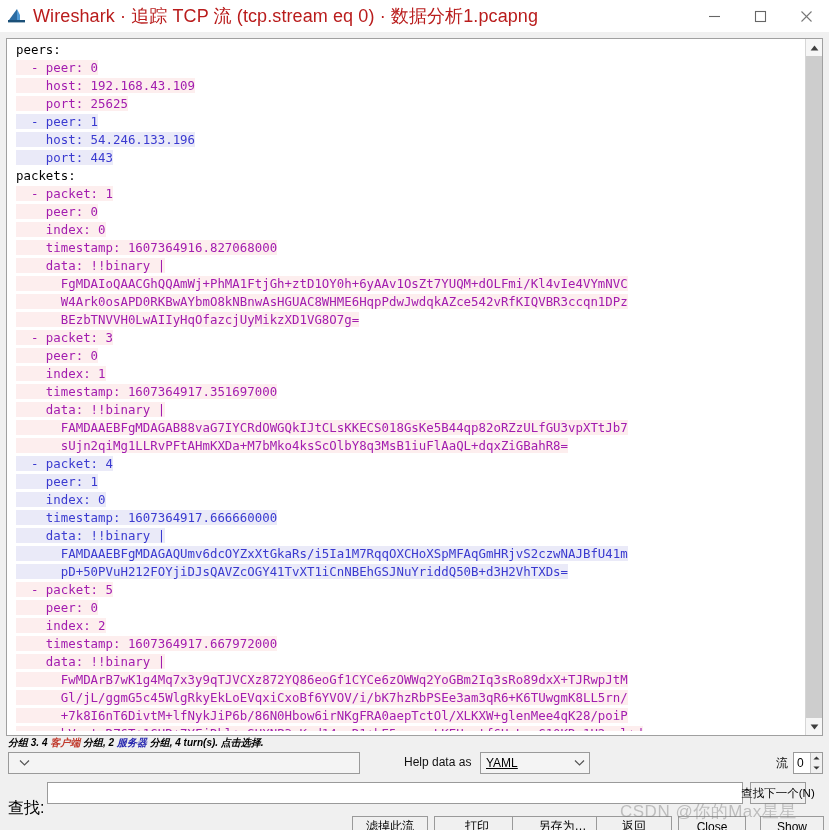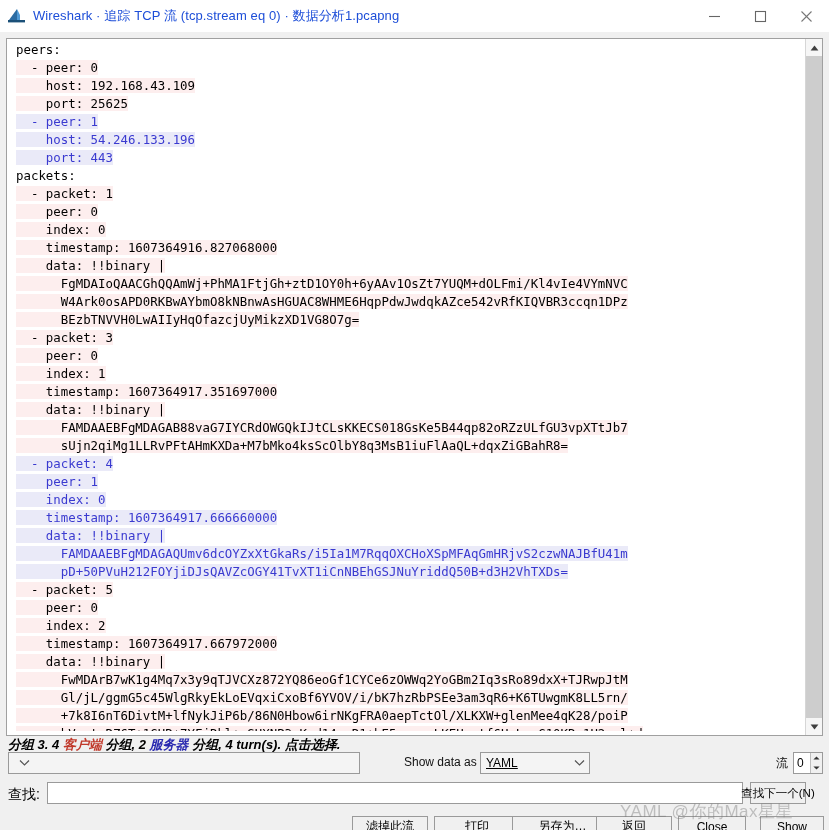--- a/index.html
+++ b/index.html
@@ -22,22 +22,22 @@
     position: relative;
   }
   .win-icon {
     width: 18px; height: 18px;
     margin-left: 8px; margin-right: 7px;
     position: relative;
     flex: none;
   }
   .win-icon svg { display:block; }
   .win-title {
-    font-size: 13px;
-    color: #1d4ed8;
+    font-size: 18px;
+    color: #b91c1c;
     white-space: nowrap;
     letter-spacing: 0.1px;
   }
   .win-btns {
     position: absolute;
     right: 0; top: 0;
     height: 32px;
     display: flex;
   }
   .win-btn {
@@ -69,21 +69,21 @@
     font-size: 12.4px;
     line-height: 18px;
     white-space: pre;
   }
   .ln { display: block; height: 18px; }
   .ln span.seg { padding: 0; }
   
   .bg-c { background: #fdeeee; }   
   .bg-s { background: #eaeaf8; margin-top: 36px; }   
   .t-plain { color: #000000; }
-  .t-cval  { color: #000000; }
+  .t-cval  { color: #a21caf; }
   .t-sval  { color: #3a3ad0; }
   .clip-last { overflow: hidden; height: 6px; display:block; }
 
   
   .vscroll {
     width: 17px;
     background: #f0f0f0;
     border-left: 1px solid #d6d6d6;
     flex: none;
     position: relative;
@@ -104,21 +104,21 @@
     position: absolute;
     top: 0; left: 0; width: 17px; height: 640px;
     background: #cdcdcd;
   }
   .arrow { font-size: 9px; line-height: 1; }
 
   
   .statusline {
     position: absolute;
     left: 8px; top: 736px;
-    font-size: 13px;
+    font-size: 10px;
     font-style: italic;
     font-weight: bold;
     white-space: nowrap;
   }
   .statusline .c { color: #c0392b; }
   .statusline .s { color: #2a2ab0; }
   .statusline .n { color: #000; }
 
   
   .ctlrow {
@@ -180,22 +180,22 @@
     font-size: 6px; color: #333;
   }
 
   
   .findrow {
     position: absolute;
     left: 0; top: 782px;
     width: 829px; height: 24px;
   }
   .lbl-find {
-    position: absolute; left: 8px; top: 4px;
-    font-size: 14px;
+    position: absolute; left: 8px; top: 16px;
+    font-size: 16px;
   }
   .find-input {
     position: absolute;
     left: 47px; top: 0;
     width: 696px; height: 22px;
     border: 1px solid #9a9a9a;
     background: #ffffff;
   }
   .btn {
     border: 1px solid #9a9a9a;
@@ -293,21 +293,21 @@
 <div class="statusline"><span class="n">分组 3. 4 </span><span class="c">客户端</span><span class="n"> 分组, 2 </span><span class="s">服务器</span><span class="n"> 分组, 4 turn(s). 点击选择.</span></div>
 
 <div class="ctlrow">
   <div class="combo" id="convo-combo">
     <span class="chev">
       <svg width="11" height="7" viewBox="0 0 11 7">
           <path d="M1 1.5 L5.5 6 L10 1.5" fill="none" stroke="#555" stroke-width="1.2"></path>
         </svg>
     </span>
   </div>
-  <div class="lbl-showdata">Show data as</div>
+  <div class="lbl-showdata">Help data as</div>
   <div class="combo" id="format-combo">
     <span class="cap">YAML</span>
     <span class="chev">
       <svg width="11" height="7" viewBox="0 0 11 7">
           <path d="M1 1.5 L5.5 6 L10 1.5" fill="none" stroke="#555" stroke-width="1.2"></path>
         </svg>
     </span>
   </div>
   <div class="lbl-stream">流</div>
   <div class="spin">
@@ -335,13 +335,13 @@
 
 <div class="btnrow">
   <div class="btn" id="btn-filter">滤掉此流</div>
   <div class="btn" id="btn-print">打印</div>
   <div class="btn" id="btn-saveas">另存为…</div>
   <div class="btn" id="btn-back">返回</div>
   <div class="btn" id="btn-close">Close</div>
   <div class="btn" id="btn-help">Show</div>
 </div>
 
-<div class="watermark">YAML @你的Max星星</div>
+<div class="watermark">CSDN @你的Max星星</div>
 
 </body></html>

